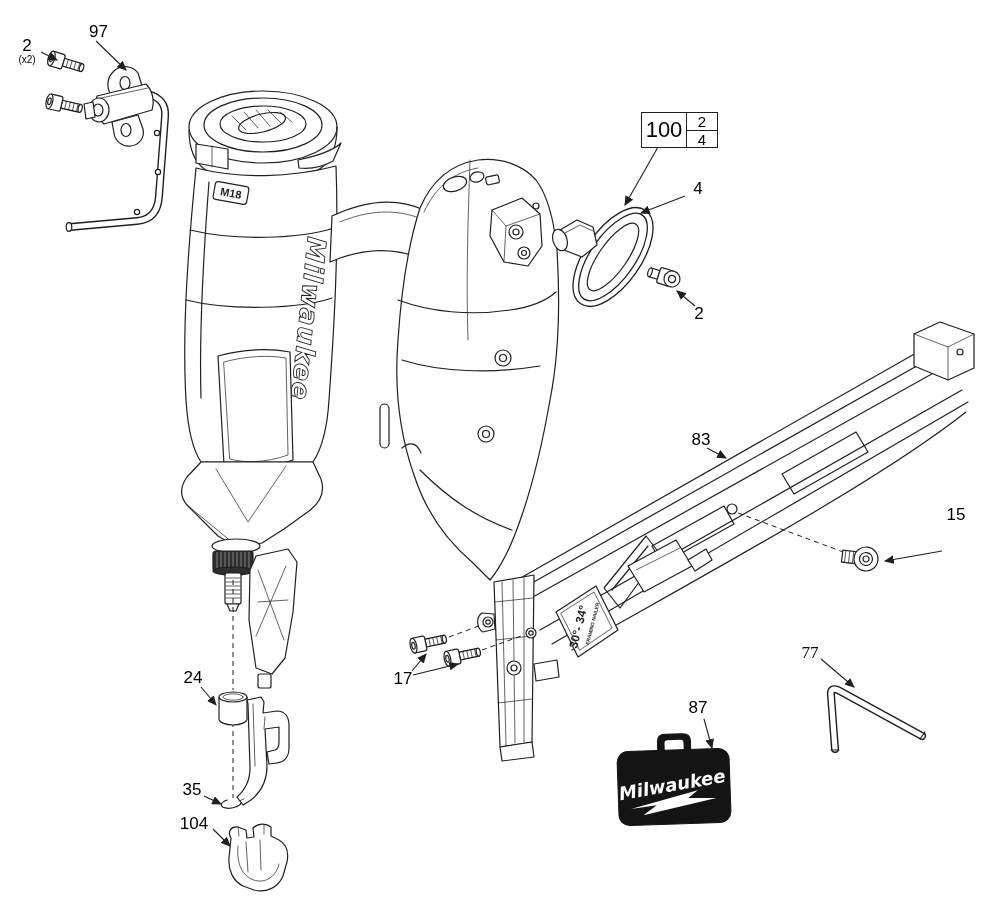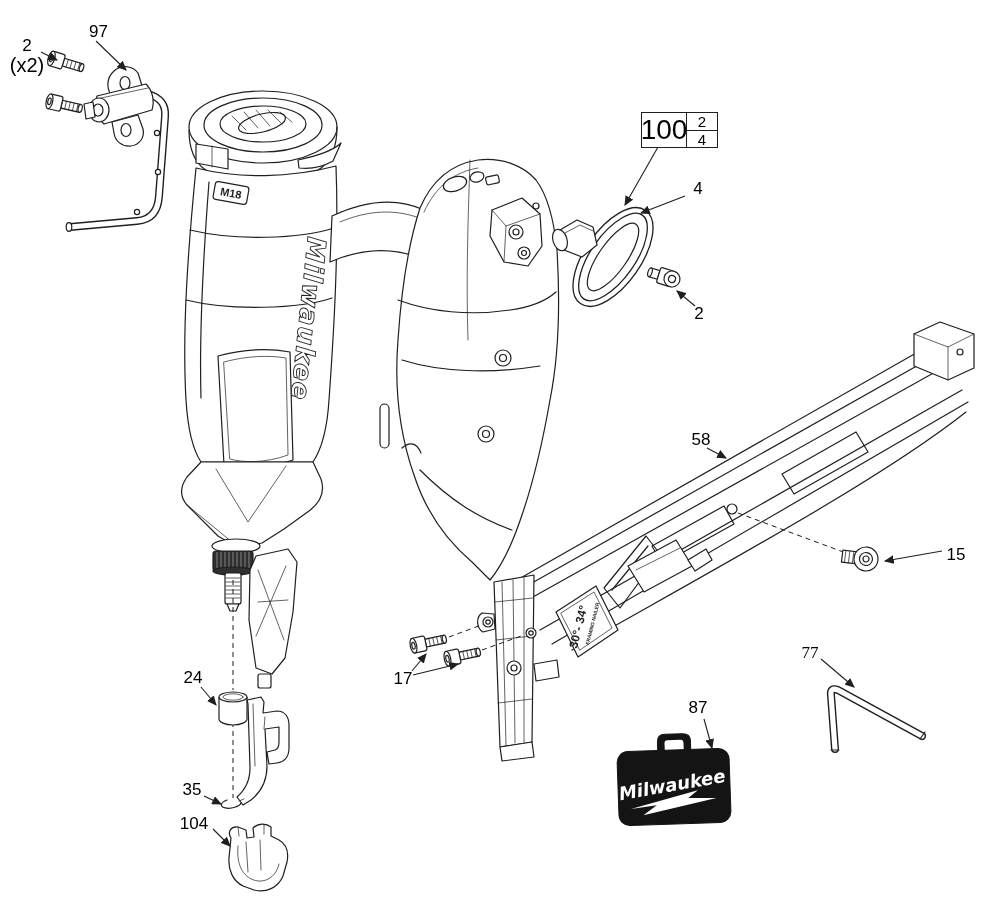--- a/index.html
+++ b/index.html
@@ -23,38 +23,38 @@
 
   
   .t-m18{font:bold 11px "Liberation Sans",sans-serif;fill:#1f1f1f;}
   .t-brand{font:italic bold 26px "DejaVu Sans",sans-serif;fill:#ffffff;stroke:#1f1f1f;stroke-width:0.9;letter-spacing:1px;}
   .t-ang{font:bold 12px "Liberation Sans",sans-serif;fill:#1f1f1f;}
   .t-fn{font:bold 5px "Liberation Sans",sans-serif;fill:#1f1f1f;}
   .t-case{font:italic bold 18px "DejaVu Sans",sans-serif;fill:#ffffff;}
 
   
   .callout{position:absolute;font-size:17px;line-height:1.05;text-align:center;color:#000;}
-  .callout .sub{font-size:20px;}
+  .callout .sub{font-size:10px;}
   #co-2a{left:7px;top:37px;width:40px;}
   #co-97{left:68px;top:23px;width:40px;text-align:right;}
   #co-4{left:678px;top:180px;width:40px;}
   #co-2b{left:679px;top:305px;width:40px;}
   #co-99{left:681px;top:431px;width:40px;}
-  #co-15{left:936px;top:546px;width:40px;text-align:center;}
+  #co-15{left:936px;top:506px;width:40px;text-align:center;}
   #co-17{left:383px;top:670px;width:40px;}
   #co-77{left:790px;top:644px;width:40px;font-family:Liberation Serif, serif;}
   #co-87{left:678px;top:699px;width:40px;}
   #co-24{left:173px;top:669px;width:40px;text-align:center;}
   #co-25{left:172px;top:781px;width:40px;}
   #co-104{left:170px;top:815px;width:48px;}
 
   
   #refbox{position:absolute;left:641px;top:112px;display:flex;background:#fff;border:1.5px solid #1f1f1f;}
   #refbox .refmain{width:44px;height:34px;display:flex;align-items:center;justify-content:center;
-                   font-size:28px;border-right:1.5px solid #1f1f1f;}
+                   font-size:22px;border-right:1.5px solid #1f1f1f;}
   #refbox .refside{display:flex;flex-direction:column;width:30px;height:34px;}
   #refbox .reftop{flex:1;display:flex;align-items:center;justify-content:center;font-size:15px;
                   border-bottom:1.5px solid #1f1f1f;}
   #refbox .refbottom{flex:1;display:flex;align-items:center;justify-content:center;font-size:15px;}
 </style>
 </head>
 <body>
 
 <div id="stage">
 
@@ -263,21 +263,21 @@
   </g>
 </svg>
 
 <div class="callout" id="co-2a">
   <div>2</div>
   <div class="sub">(x2)</div>
 </div>
 <div class="callout" id="co-97">97</div>
 <div class="callout" id="co-4">4</div>
 <div class="callout" id="co-2b">2</div>
-<div class="callout" id="co-99">58</div>
+<div class="callout" id="co-99">83</div>
 <div class="callout" id="co-15">15</div>
 <div class="callout" id="co-17">17</div>
 <div class="callout" id="co-77">77</div>
 <div class="callout" id="co-87">87</div>
 <div class="callout" id="co-24">24</div>
 <div class="callout" id="co-25">35</div>
 <div class="callout" id="co-104">104</div>
 
 <div id="refbox">
   <div class="refmain">100</div>

